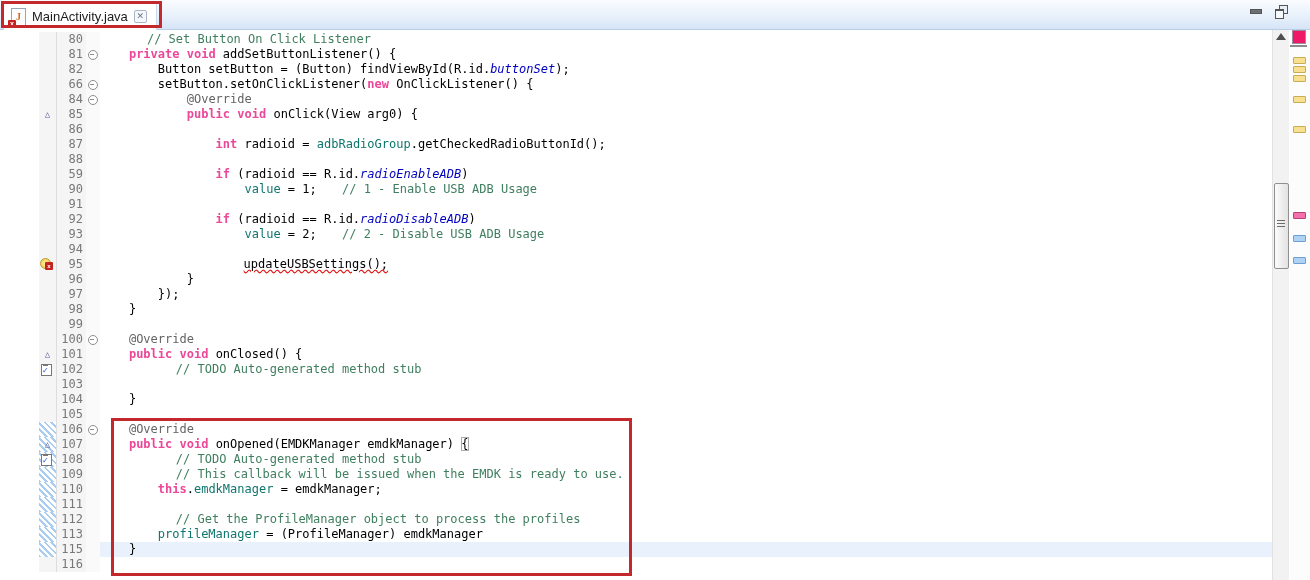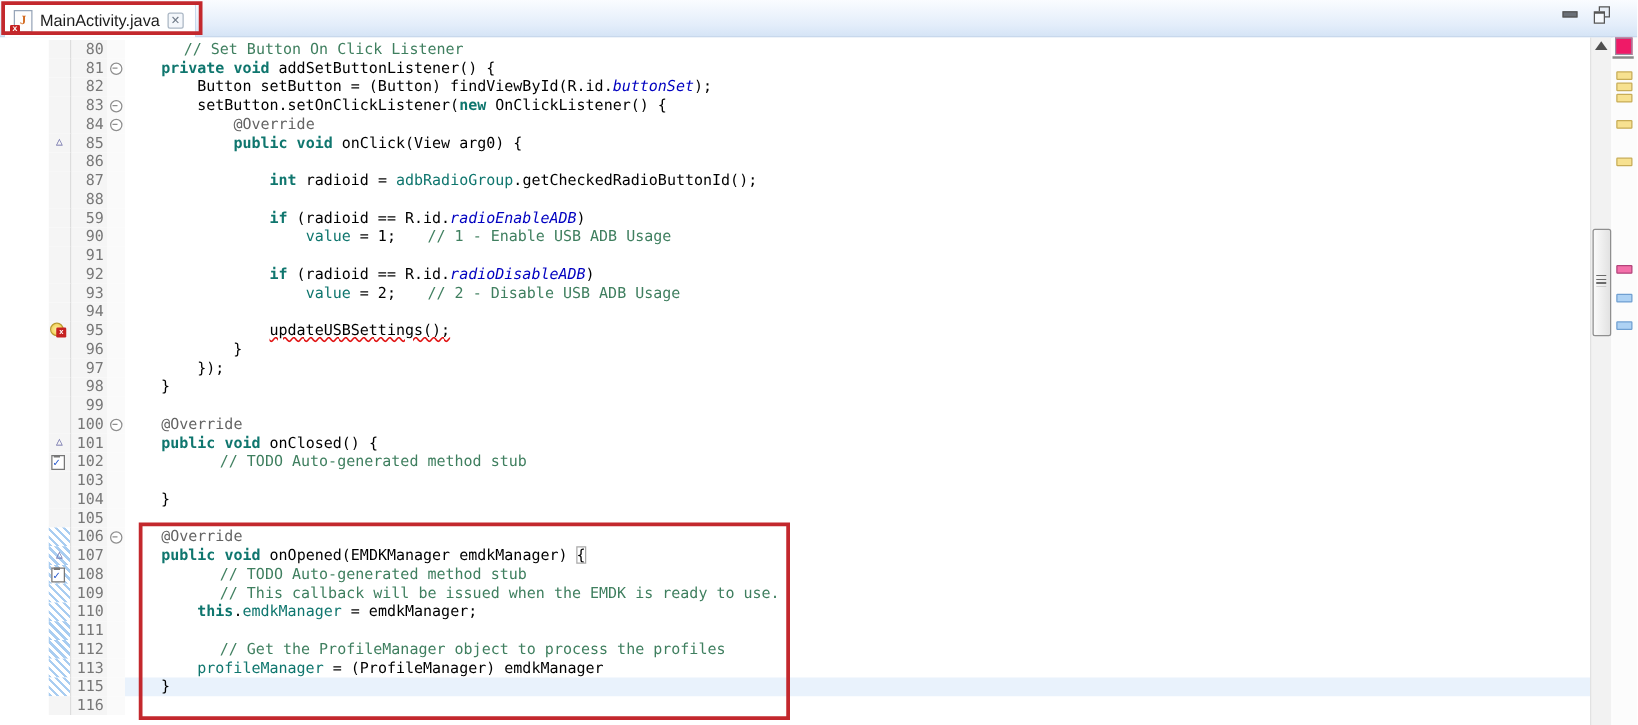--- a/index.html
+++ b/index.html
@@ -34,26 +34,26 @@
   
   .editor{position:absolute;left:0;top:30px;width:1272px;height:550px;background:#fff;
           overflow:hidden;padding-top:2px;}
   .row{display:flex;height:15px;font:12px/15px "DejaVu Sans Mono",monospace;padding-left:39px;}
   .m{width:18px;flex:none;background:#f5f5f5;border-right:1px solid #ddd;position:relative;box-sizing:border-box;}
   .m.hatch{background:repeating-linear-gradient(45deg,#a9cdf1 0 2px,#ffffff 2px 4.5px);}
   .n{width:26px;flex:none;text-align:right;color:#787878;background:#f5f5f5;padding-right:3px;}
   .fold{width:14px;flex:none;background:#fafafa;position:relative;}
   .code{flex:1;white-space:pre;color:#000;}
   .row.cur .code{background:#e9f2fc;}
-  .sg.k{color:#0f766e;font-weight:bold;}
+  .sg.k{color:#ec4899;font-weight:bold;}
   .sg.c{color:#3f7f5f;margin-left:18px;}
   .sg.f{color:#0f766e;}
   .sg.s{color:#0000c0;font-style:italic;}
   .sg.a{color:#646464;}
-  .sg.e{text-decoration:underline;text-decoration-style:wavy;text-decoration-color:#e01414;}
+  .sg.e{text-decoration:underline;text-decoration-style:wavy;text-decoration-color:#e01414;margin-left:28px;}
   .sg.b{outline:1px solid #a9a9a9;outline-offset:-1px;}
 
   
   .fm{position:absolute;left:2px;top:3px;width:8px;height:8px;border:1px solid #8e8e8e;
       border-radius:50%;background:#fff;}
   .fm::after{content:"";position:absolute;left:1px;top:3px;width:4px;height:1px;background:#8e8e8e;}
   .ic{position:absolute;left:0;top:0;width:17px;height:15px;text-align:center;}
   .ic.override{color:#5b5b9e;font-size:9px;line-height:14px;}
   .ic.task{left:2px;top:2px;width:9px;height:10px;border:1px solid #777;background:#fff;}
   .ic.task::before{content:"";position:absolute;left:1px;top:-1px;width:5px;height:2px;background:#777;}
@@ -120,21 +120,21 @@
         <span class="code"><span class="sg p">    </span><span class="sg k">private</span><span class="sg p"> </span><span class="sg k">void</span><span class="sg p"> addSetButtonListener() {</span></span>
       </div>
       <div class="row">
         <span class="m"></span>
         <span class="n">82</span>
         <span class="fold"></span>
         <span class="code"><span class="sg p">        Button setButton = (Button) findViewById(R.id.</span><span class="sg s">buttonSet</span><span class="sg p">);</span></span>
       </div>
       <div class="row">
         <span class="m"></span>
-        <span class="n">83</span>
+        <span class="n">66</span>
         <span class="fold">
           <span class="fm"></span>
         </span>
         <span class="code"><span class="sg p">        setButton.setOnClickListener(</span><span class="sg k">new</span><span class="sg p"> OnClickListener() {</span></span>
       </div>
       <div class="row">
         <span class="m"></span>
         <span class="n">84</span>
         <span class="fold">
           <span class="fm"></span>

